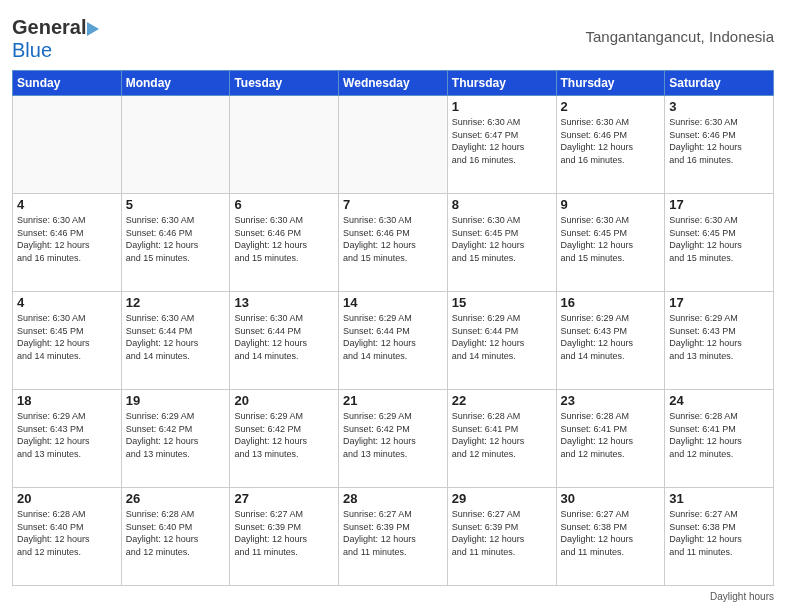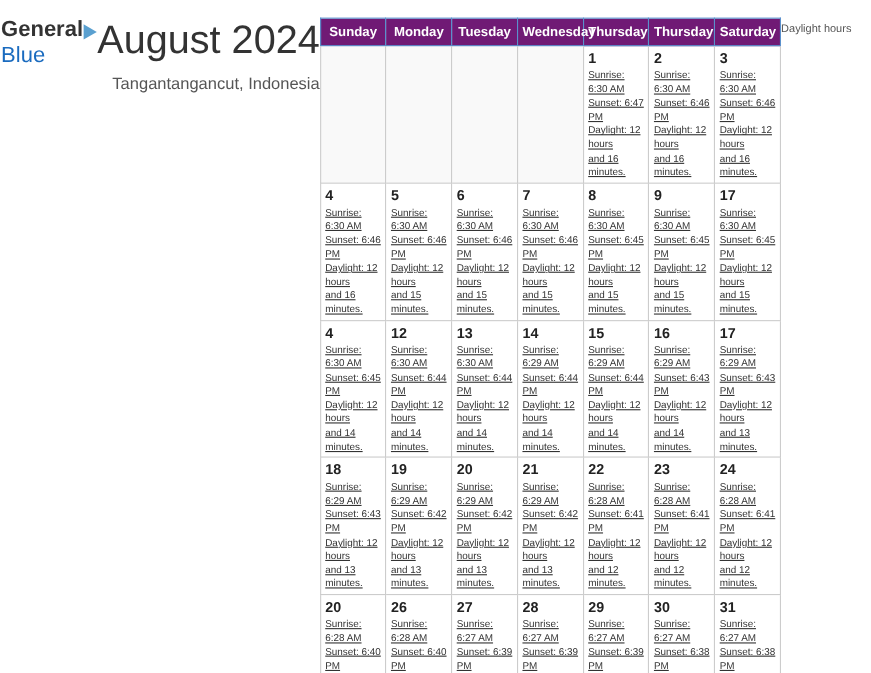--- a/index.html
+++ b/index.html
@@ -6,23 +6,23 @@
     body {
       font-family: Arial, sans-serif;
       background: #fff;
       width: 792px;
       height: 612px;
       overflow: hidden;
     }
     .page {
       width: 792px;
       height: 612px;
-      padding: 16px 18px 10px 1px;
-      display: flex;
-      flex-direction: row;
+      padding: 16px 18px 10px 12px;
+      display: flex;
+      flex-direction: column;
     }
     .header {
       display: flex;
       justify-content: space-between;
       align-items: flex-start;
       margin-bottom: 8px;
     }
     .title-block {
       text-align: right;
     }
@@ -38,26 +38,26 @@
       margin-top: 12px;
     }
     .calendar {
       flex: 1;
       border: 1px solid #ccc;
       border-collapse: collapse;
       width: 100%;
       table-layout: fixed;
     }
     .calendar th {
-      background: #701a75;
+      background: #1d4ed8;
       color: #fff;
       font-size: 12px;
       font-weight: bold;
       padding: 5px 4px;
-      text-align: center;
+      text-align: left;
       border: 1px solid #5a90cc;
     }
     .calendar td {
       vertical-align: top;
       border: 1px solid #ccc;
       padding: 3px 4px;
       font-size: 9.5px;
       color: #333;
       height: 82px;
       width: 113px;
@@ -69,27 +69,26 @@
       font-size: 13px;
       font-weight: bold;
       color: #222;
       display: block;
       margin-bottom: 2px;
     }
     .day-info {
       font-size: 9px;
       color: #333;
       line-height: 1.4;
-      text-decoration: underline;
     }
     .footer {
       margin-top: 5px;
       font-size: 10px;
       color: #555;
-      text-align: center;
+      text-align: right;
     }
     .logo-wrapper {
       display: flex;
       flex-direction: column;
     }
     .logo-general {
       font-size: 20px;
       font-weight: bold;
       color: #333;
     }
@@ -121,21 +120,20 @@
     <div class="logo-wrapper">
       <div class="logo-row">
         <span class="logo-general">General</span>
         <span class="arrow-shape"></span>
       </div>
       <div class="logo-row">
         <span class="logo-blue">Blue</span>
       </div>
     </div>
     <div class="title-block">
-      <div class="month-year">August 2024</div>
       <div class="location">Tangantangancut, Indonesia</div>
     </div>
   </div>
 
   <table class="calendar">
     <thead>
       <tr>
         <th>Sunday</th>
         <th>Monday</th>
         <th>Tuesday</th>

